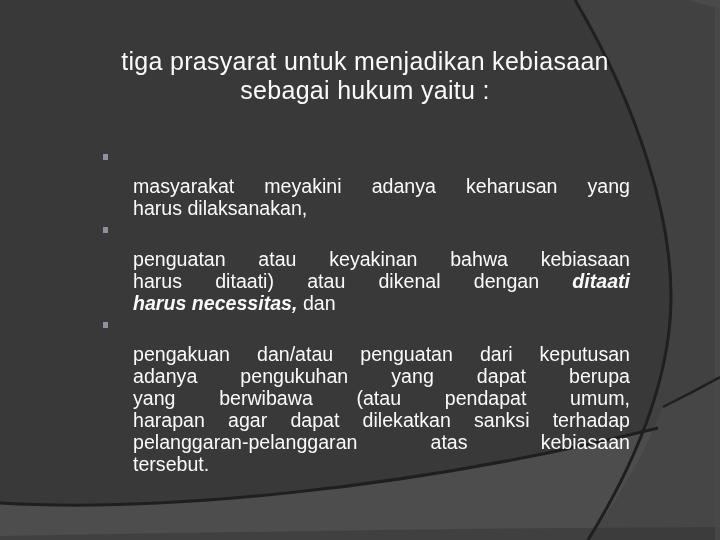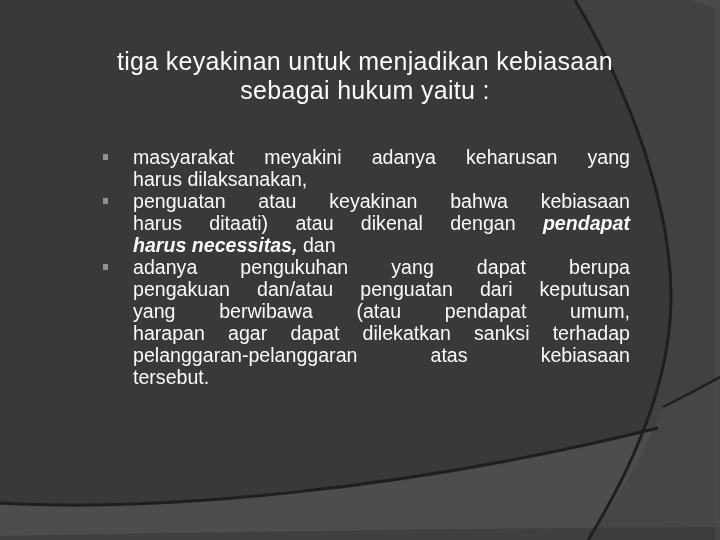--- a/index.html
+++ b/index.html
@@ -10,21 +10,21 @@
   .bg{position:absolute;inset:0;width:100%;height:100%;display:block;}
   .title{
     position:absolute;top:47px;left:62px;right:52px;margin:0;
     font-size:25px;font-weight:400;line-height:28.5px;letter-spacing:.3px;
     text-align:center;color:var(--text,#fafafa);white-space:pre-line;
   }
   .content{position:absolute;left:103px;top:146px;width:527px;}
   .bullet{display:flex;}
   .marker{flex:0 0 30px;}
   .dot{display:block;width:5px;height:6px;margin-top:8px;background:var(--marker,#8b919d);}
-  .lines{width:497px;}
+  .lines{width:497px;margin-top:29px;}
   .bline{
     font-size:19.6px;line-height:22px;color:var(--text,#fafafa);
     text-align:justify;text-justify:inter-word;
   }
   .bline.just{text-align-last:justify;}
   .emph{font-weight:700;font-style:italic;}
 </style>
 </head>
 <body>
 
@@ -43,53 +43,53 @@
 
     <rect x="715" y="0" width="5" height="540" style="fill:var(--sliver);opacity:.75"></rect>
 
     <path d="M688,0 L720,0 L720,9 Z" style="fill:var(--sliver)"></path>
 
     <path d="M575,0 C640,110 672,220 671,300 C670,380 636,462 588,540" style="stroke:var(--line);stroke-width:3;fill:none"></path>
     <path d="M0,503 C150,512 400,492 658,428" style="stroke:var(--line);stroke-width:3;fill:none"></path>
     <path d="M663,407 C685,396 702,387 720,377" style="stroke:var(--line);stroke-width:2.5;fill:none"></path>
   </svg>
 
-  <h1 class="title">tiga keyakinan untuk menjadikan kebiasaan
+  <h1 class="title">tiga prasyarat untuk menjadikan kebiasaan
 sebagai hukum yaitu :</h1>
 
   <div class="content">
 
     <div class="bullet">
       <span class="marker">
           <span class="dot"></span>
         </span>
       <div class="lines">
         <div class="bline just"><span>masyarakat meyakini adanya keharusan yang</span></div>
         <div class="bline"><span>harus dilaksanakan,</span></div>
       </div>
     </div>
 
     <div class="bullet">
       <span class="marker">
           <span class="dot"></span>
         </span>
       <div class="lines">
         <div class="bline just"><span>penguatan atau keyakinan bahwa kebiasaan</span></div>
-        <div class="bline just"><span>harus ditaati) atau dikenal dengan </span><span class="emph">pendapat</span></div>
+        <div class="bline just"><span>harus ditaati) atau dikenal dengan </span><span class="emph">ditaati</span></div>
         <div class="bline"><span class="emph">harus necessitas,</span><span> dan</span></div>
       </div>
     </div>
 
     <div class="bullet">
       <span class="marker">
           <span class="dot"></span>
         </span>
       <div class="lines">
+        <div class="bline just"><span>pengakuan dan/atau penguatan dari keputusan</span></div>
         <div class="bline just"><span>adanya pengukuhan yang dapat berupa</span></div>
-        <div class="bline just"><span>pengakuan dan/atau penguatan dari keputusan</span></div>
         <div class="bline just"><span>yang berwibawa (atau pendapat umum,</span></div>
         <div class="bline just"><span>harapan agar dapat dilekatkan sanksi terhadap</span></div>
         <div class="bline just"><span>pelanggaran-pelanggaran atas kebiasaan</span></div>
         <div class="bline"><span>tersebut.</span></div>
       </div>
     </div>
 
   </div>
 </div>
 

